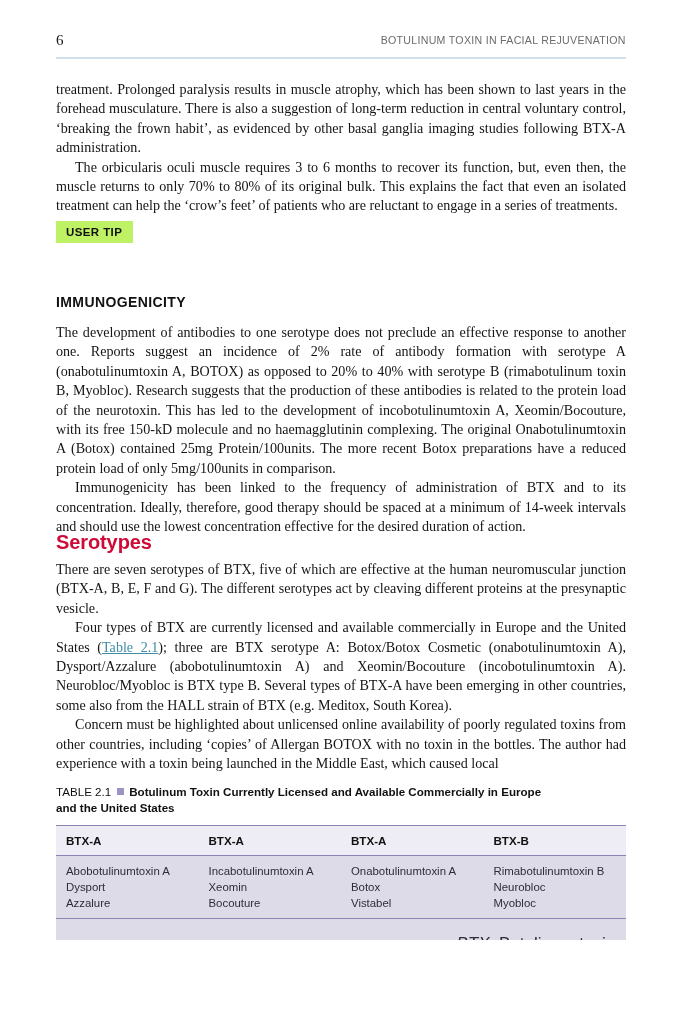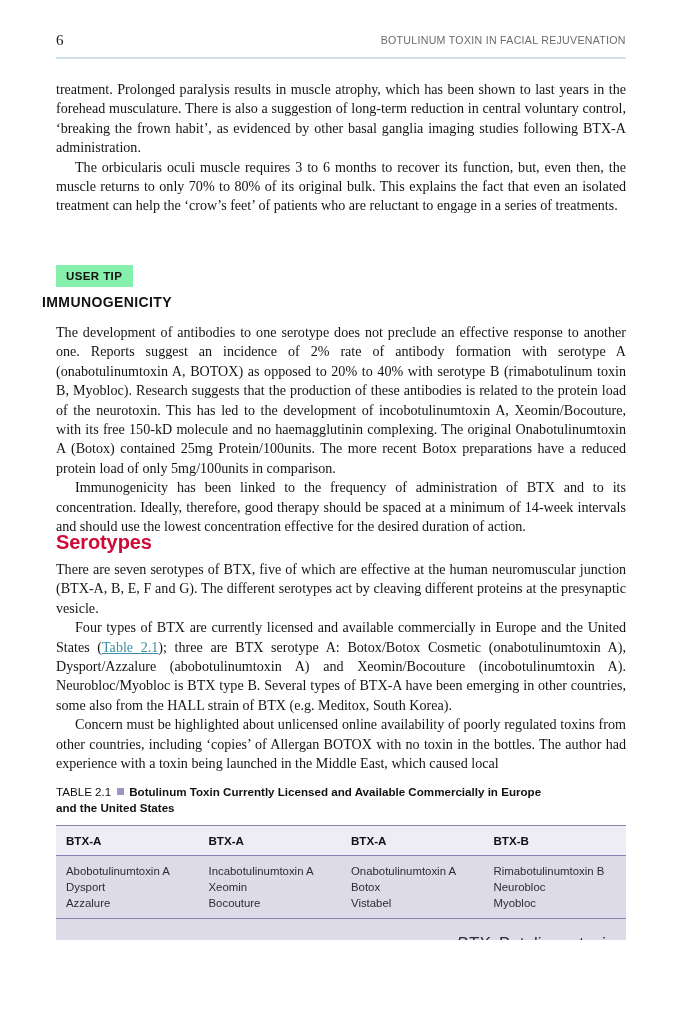--- a/index.html
+++ b/index.html
@@ -84,41 +84,40 @@
 
   
   .usertip {
     position: absolute;
     left: 56px;
     top: 221px;
     width: 570px;
   }
   .usertip-tab {
     display: inline-block;
-    background: #86efac;
+    background: #bef264;
     color: #111;
     font-family: "Liberation Sans", sans-serif;
     font-weight: bold;
     font-size: 11.5px;
     letter-spacing: 0.4px;
     padding: 5px 11px 5px 10px;
-    margin-top: 44px;
   }
   .usertip-body {
     background: #fdf5de;
     padding: 8px 11px 10px 10px;
     font-family: "Liberation Sans", sans-serif;
     font-size: 12.3px;
     color: #1b1b1b;
   }
 
   
   .h-a {
     position: absolute;
-    left: 42px;
+    left: 56px;
     top: 294px;
     font-family: "Liberation Sans", sans-serif;
     font-weight: bold;
     font-size: 14px;
     letter-spacing: 0.4px;
     color: #111;
   }
   .h-b {
     position: absolute;
     left: 56px;

